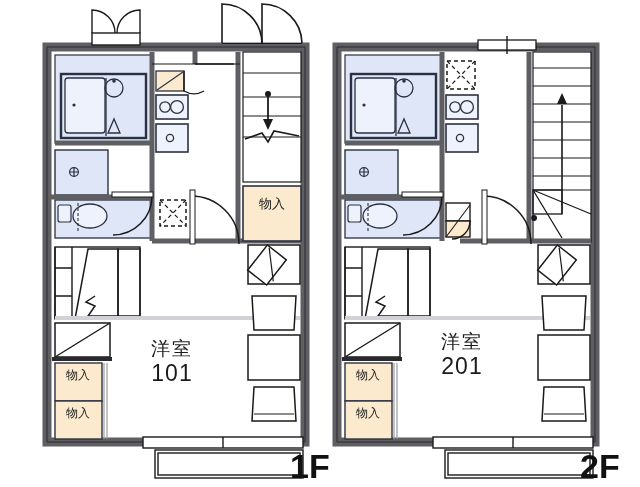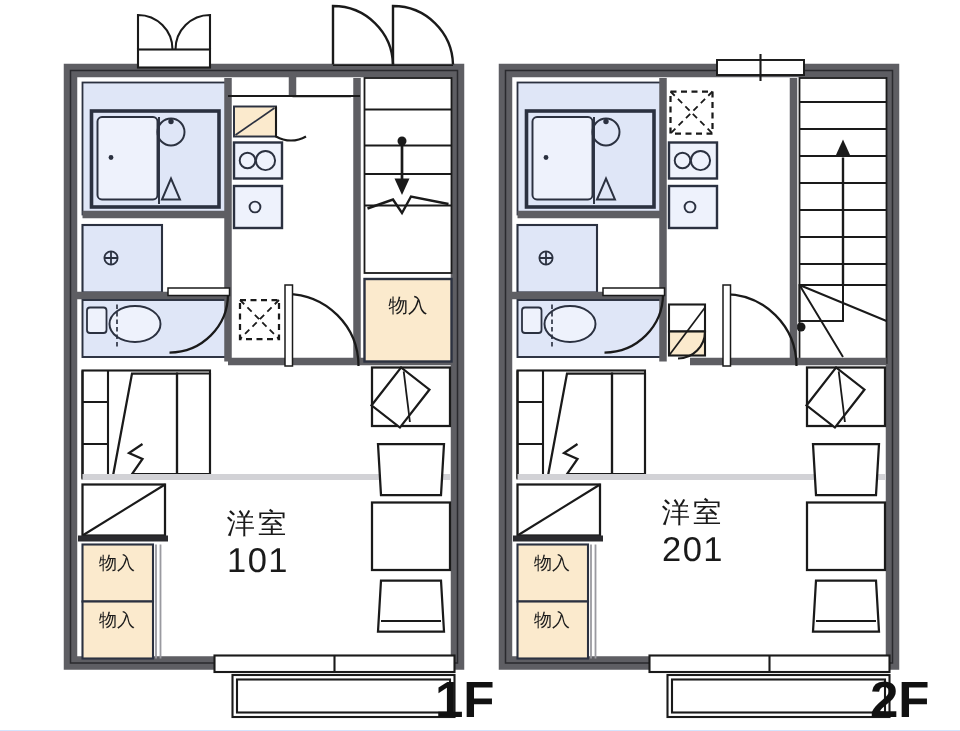--- a/index.html
+++ b/index.html
@@ -1,18 +1,18 @@
 <!DOCTYPE html>
 <html><head>
 <meta charset="utf-8">
 <style>
   html,body{margin:0;padding:0;background:#ffffff;}
   body{width:640px;height:487px;overflow:hidden;
        font-family:"DejaVu Sans","Liberation Sans",sans-serif;}
-  #stage{position:relative;width:640px;height:487px;background:#3b82f6;}
+  #stage{position:relative;width:640px;height:487px;background:#fef9c3;}
   svg{display:block;}
   .flabel{font-family:"Liberation Sans","DejaVu Sans",sans-serif;font-weight:700;font-size:34px;fill:#111;}
   .rmname{font-family:"DejaVu Sans",sans-serif;font-size:19px;fill:#1a1a1a;letter-spacing:2px;}
   .rmnum{font-family:"Liberation Sans",sans-serif;font-size:23px;fill:#1a1a1a;letter-spacing:1px;}
   .clbl{font-family:"DejaVu Sans",sans-serif;font-size:12px;fill:#1a1a1a;}
   .clbl2{font-family:"DejaVu Sans",sans-serif;font-size:13px;fill:#1a1a1a;}
 </style>
 </head>
 <body>
 

